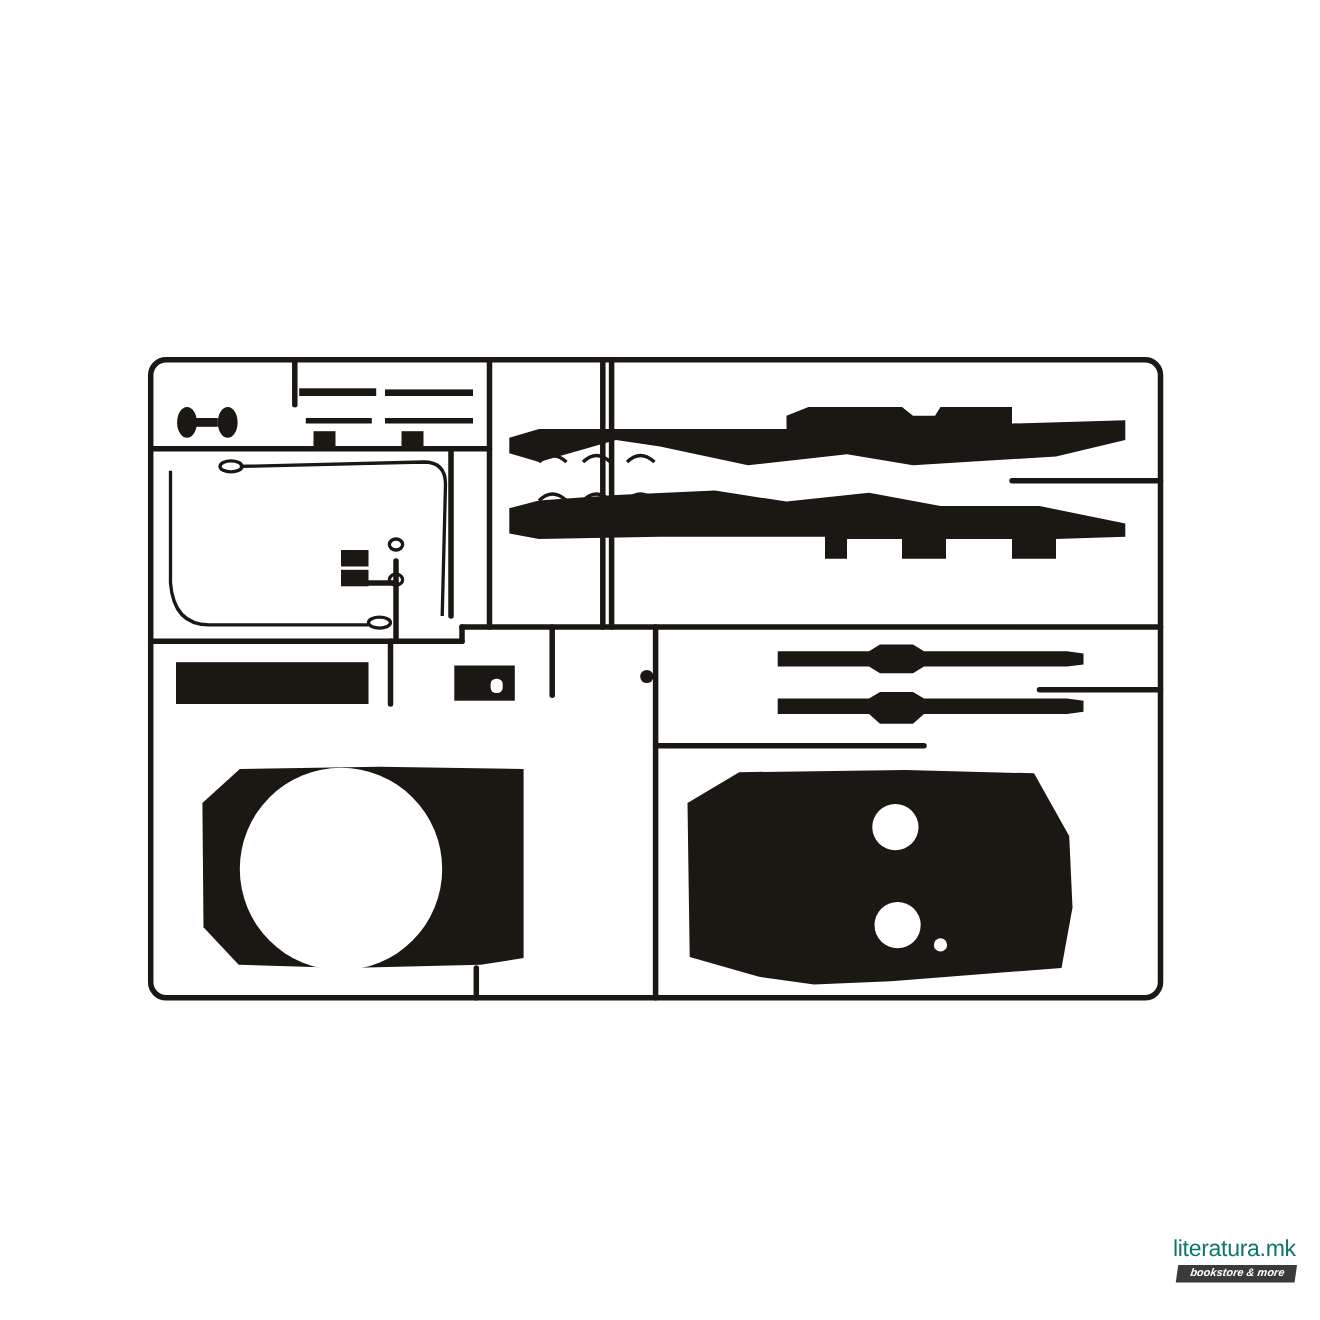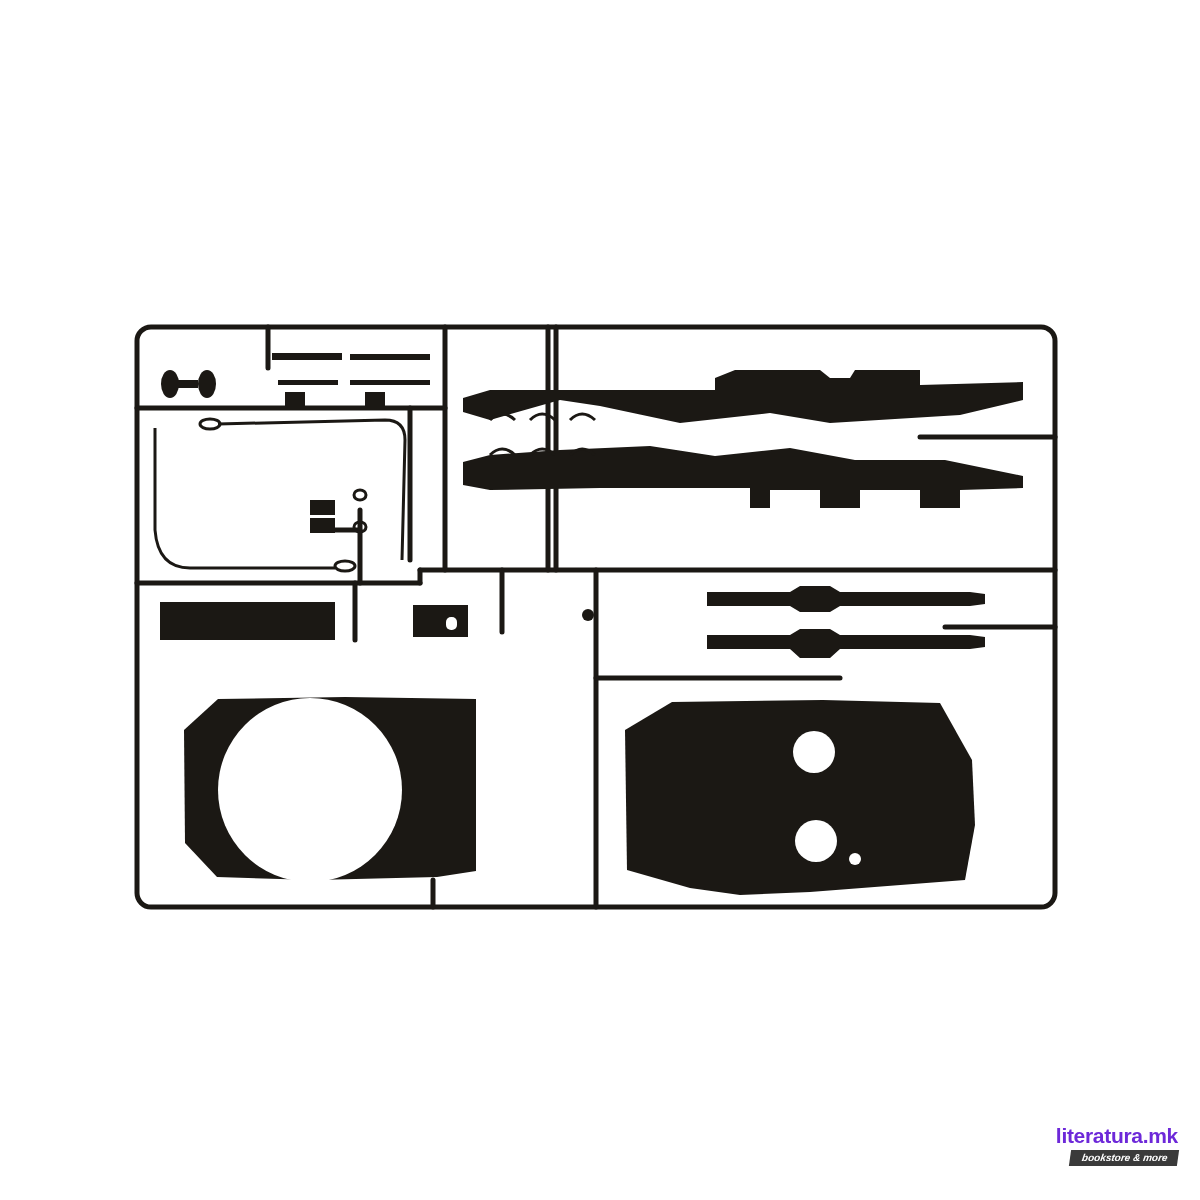--- a/index.html
+++ b/index.html
@@ -1,19 +1,19 @@
 <!DOCTYPE html>
 <html><head>
 <meta charset="utf-8">
 <style>
   html, body { margin:0; padding:0; background:#ffffff; }
   body { width:1200px; height:1200px; position:relative; overflow:hidden; font-family:"Liberation Sans", sans-serif; }
   #sprue { position:absolute; left:0; top:0; width:1200px; height:1200px; }
   .wm { position:absolute; right:22px; bottom:34px; width:150px; text-align:right; }
-  .wm-title { color:#6d28d9; font-family:"Liberation Sans", sans-serif; font-weight:bold; font-size:21px; letter-spacing:-0.3px; line-height:22px; }
+  .wm-title { color:#0f766e; font-family:"Liberation Sans", sans-serif; font-weight:normal; font-size:21px; letter-spacing:-0.3px; line-height:22px; }
   .wm-tag { display:inline-block; margin-top:1px; background:#3a3a3a; color:#ffffff; font-family:"Liberation Sans", sans-serif; font-style:italic; font-weight:bold; font-size:10px; padding:2px 10px 3px 12px; transform:skewX(-8deg); }
 </style>
 </head>
 <body>
 
 <svg id="sprue" viewBox="0 0 1200 1200" xmlns="http://www.w3.org/2000/svg">
   <g fill="none" stroke="#1b1814" stroke-width="5" stroke-linecap="round" stroke-linejoin="round">
 
     <rect x="137" y="327" width="918" height="580" rx="14" ry="14"></rect>
 

